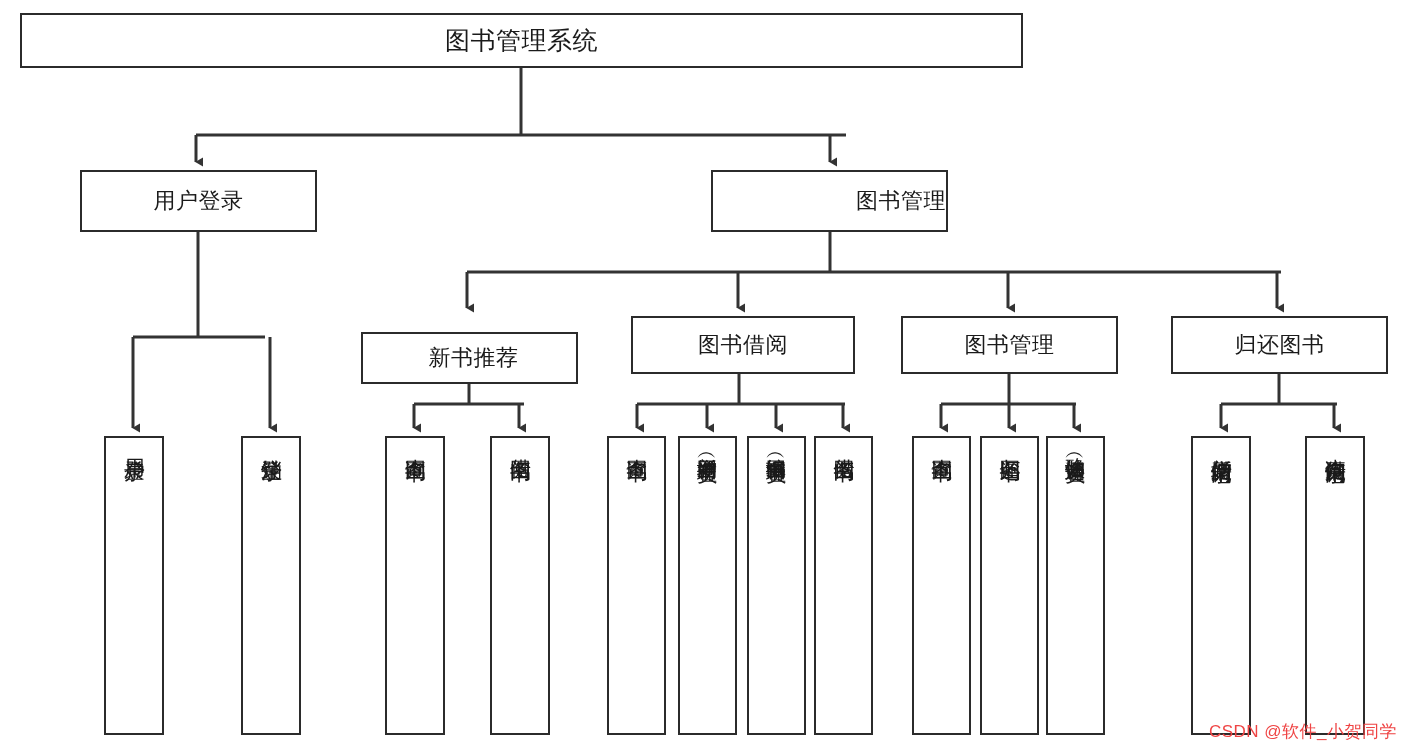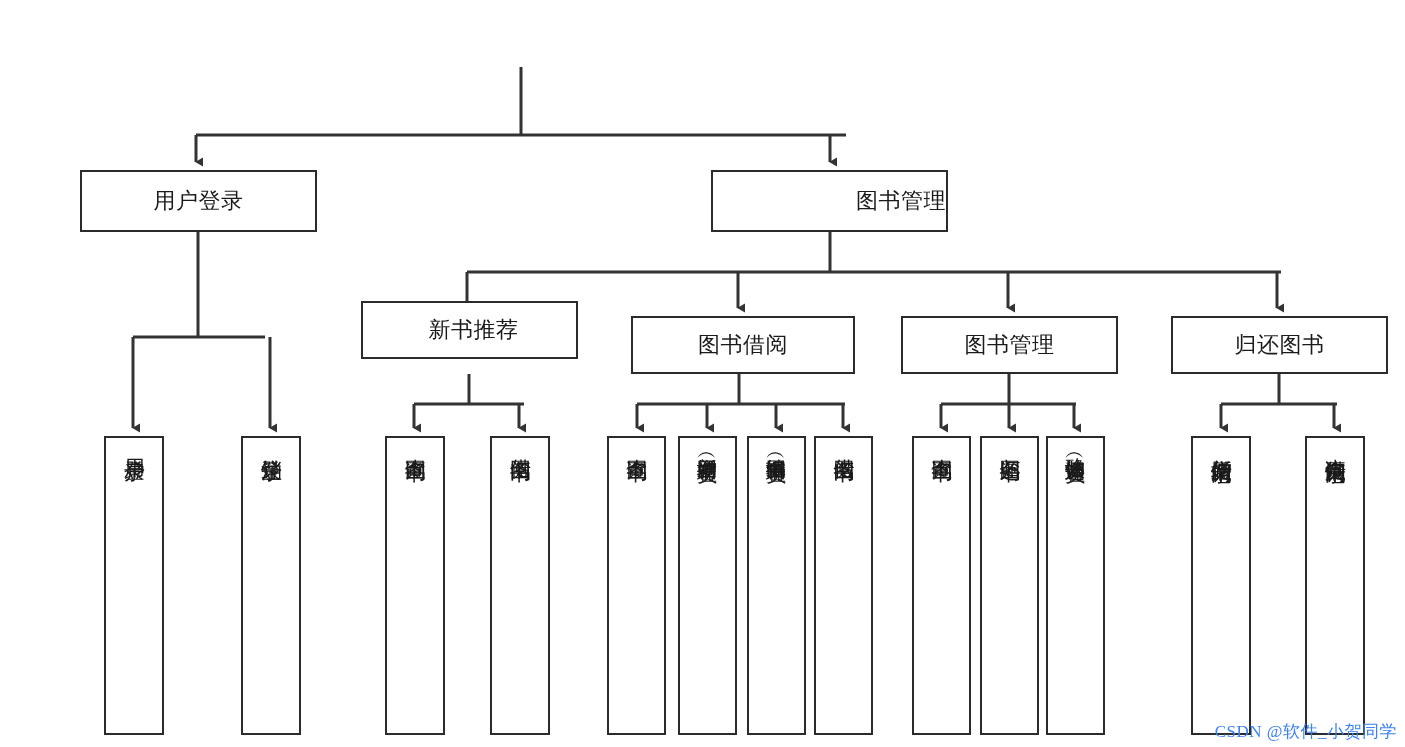--- a/index.html
+++ b/index.html
@@ -63,25 +63,25 @@
   .lvl1 .lbl { font-size: 22px; }
   .lvl2 .lbl { font-size: 22px; }
   .leaf .lbl  { font-size: 21px; }
   .leaf.narrow .lbl { font-size: 20px; }
 
   #watermark {
     position: absolute;
     right: 8px;
     bottom: 4px;
     font-size: 17px;
-    color: #3b82f6;
+    color: #ef4444;
     letter-spacing: 0.5px;
     z-index: 5;
     white-space: nowrap;
-    font-family: Liberation Serif, serif;
+    font-family: Liberation Sans, sans-serif;
   }
 </style>
 </head>
 <body>
 
 <div id="canvas">
 
   <svg id="edges" viewBox="0 0 1405 747" xmlns="http://www.w3.org/2000/svg">
     <defs>
       <marker id="ah" markerWidth="10" markerHeight="10" refX="4.6" refY="7.4" orient="auto" markerUnits="userSpaceOnUse">
@@ -125,29 +125,32 @@
       <path d="M1009,404 L1009,428" marker-end="url(#ah)"></path>
       <path d="M1074,404 L1074,428" marker-end="url(#ah)"></path>
 
       <path d="M1279,374 L1279,404"></path>
       <path d="M1221,404 L1337,404"></path>
       <path d="M1221,404 L1221,428" marker-end="url(#ah)"></path>
       <path d="M1334,404 L1334,428" marker-end="url(#ah)"></path>
     </g>
   </svg>
 
+  <div class="node h lvl0" style="left:20px; top:13px; width:1003px; height:55px;">
+    <span class="lbl">图书管理系统</span>
+  </div>
 
   <div class="node h lvl1" style="left:80px; top:170px; width:237px; height:62px;">
     <span class="lbl">用户登录</span>
   </div>
   <div class="node h lvl1" style="left:711px; top:170px; width:237px; height:62px;justify-content:flex-end;">
     <span class="lbl">图书管理</span>
   </div>
 
-  <div class="node h lvl2" style="left:361px; top:301px; width:217px; height:58px;padding-left:8px;">
+  <div class="node h lvl2" style="left:361px; top:332px; width:217px; height:52px;padding-left:8px;">
     <span class="lbl">新书推荐</span>
   </div>
   <div class="node h lvl2" style="left:631px; top:316px; width:224px; height:58px;">
     <span class="lbl">图书借阅</span>
   </div>
   <div class="node h lvl2" style="left:901px; top:316px; width:217px; height:58px;">
     <span class="lbl">图书管理</span>
   </div>
   <div class="node h lvl2" style="left:1171px; top:316px; width:217px; height:58px;">
     <span class="lbl">归还图书</span>

